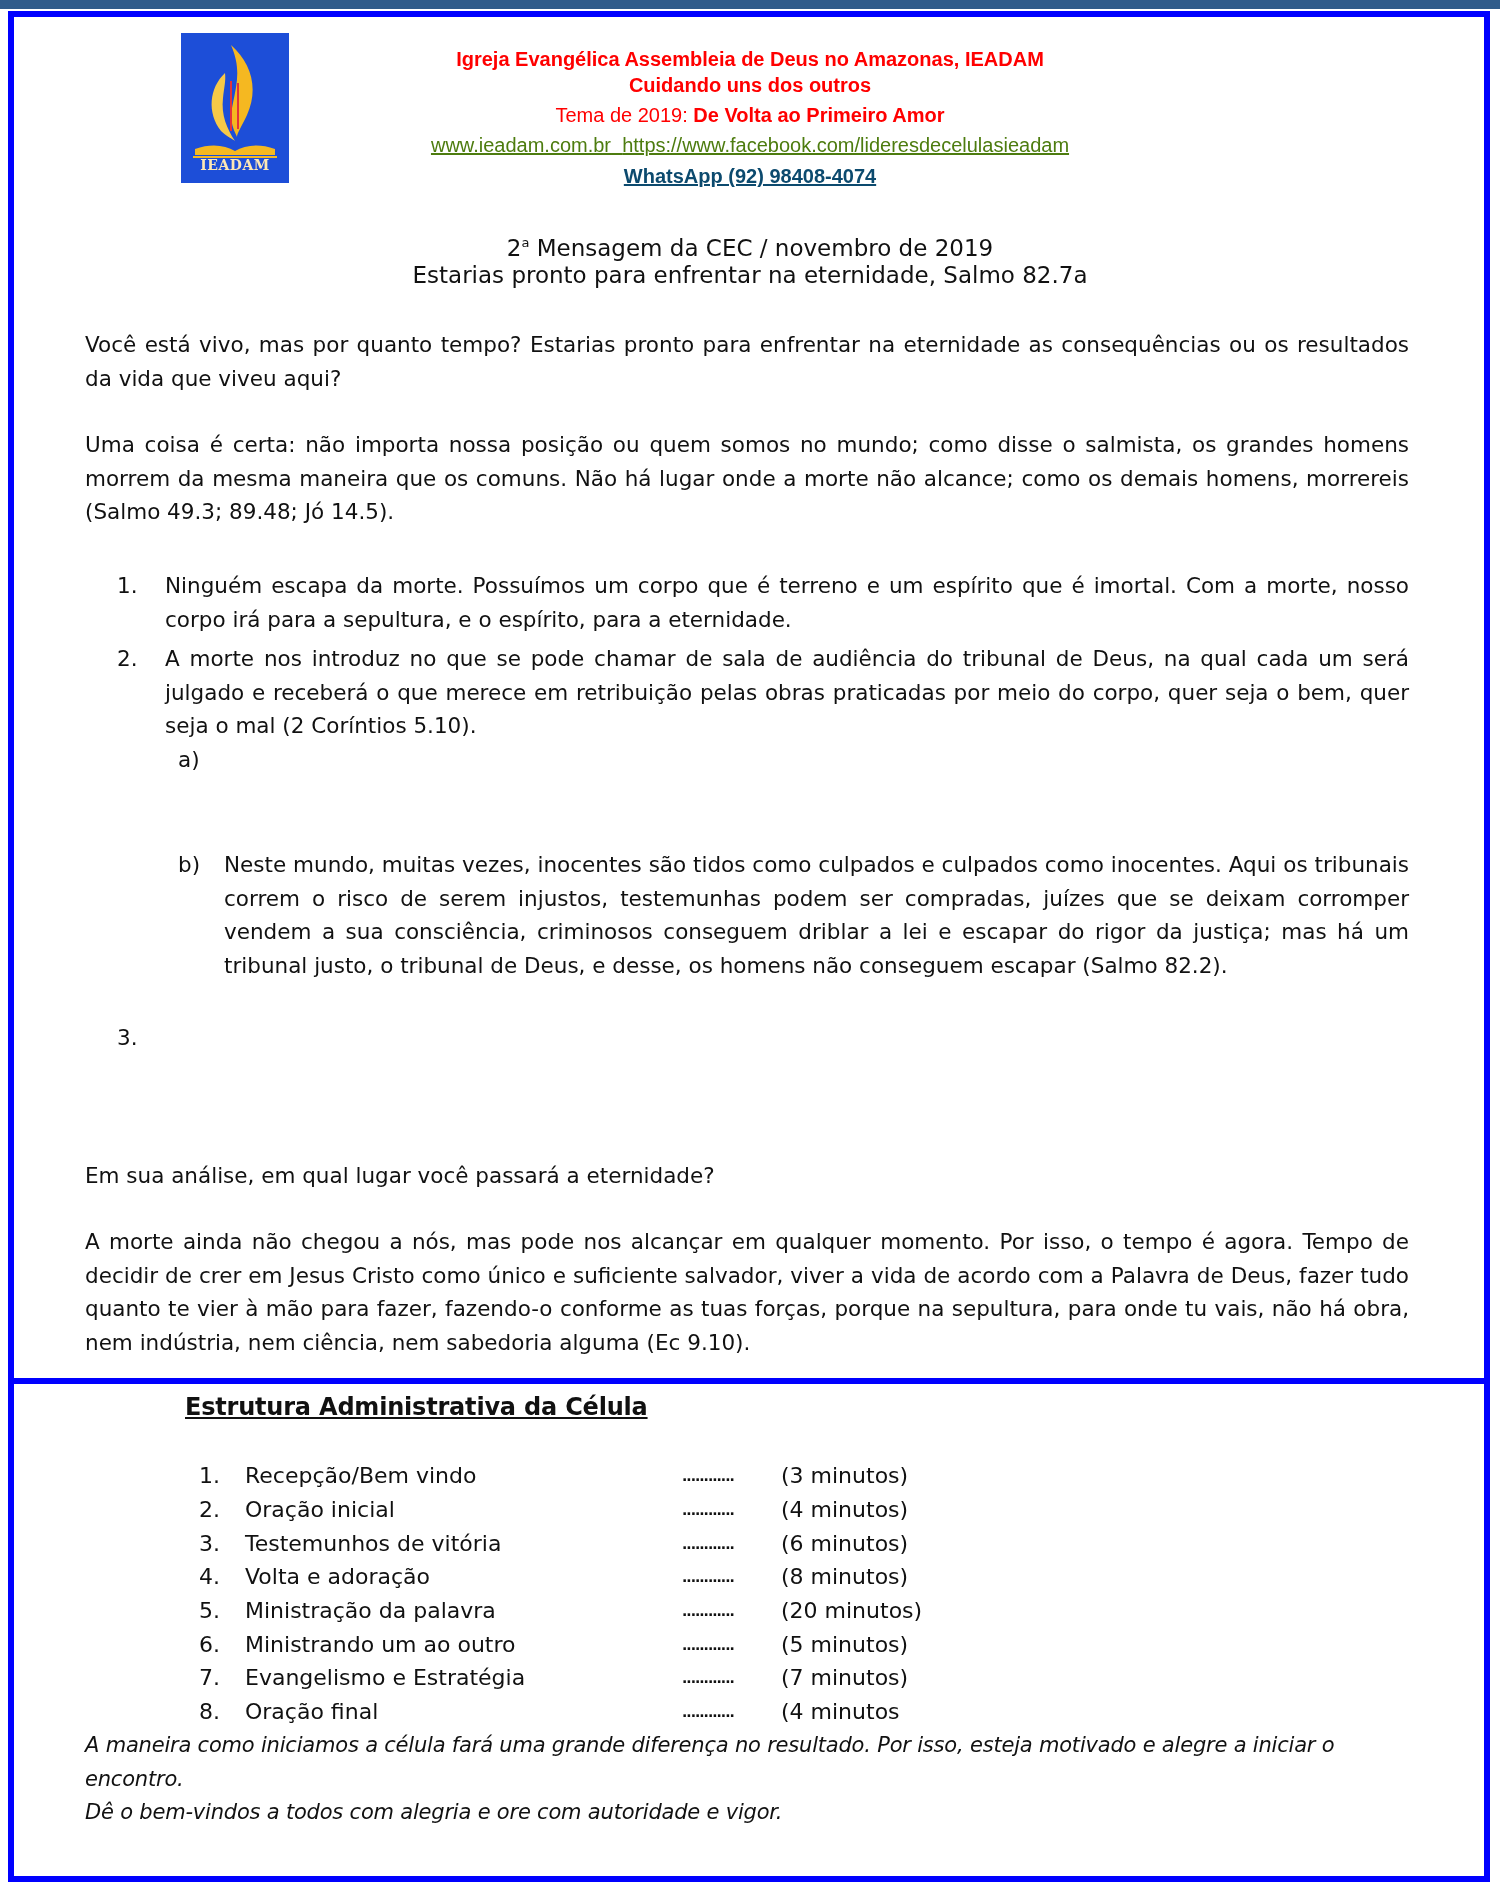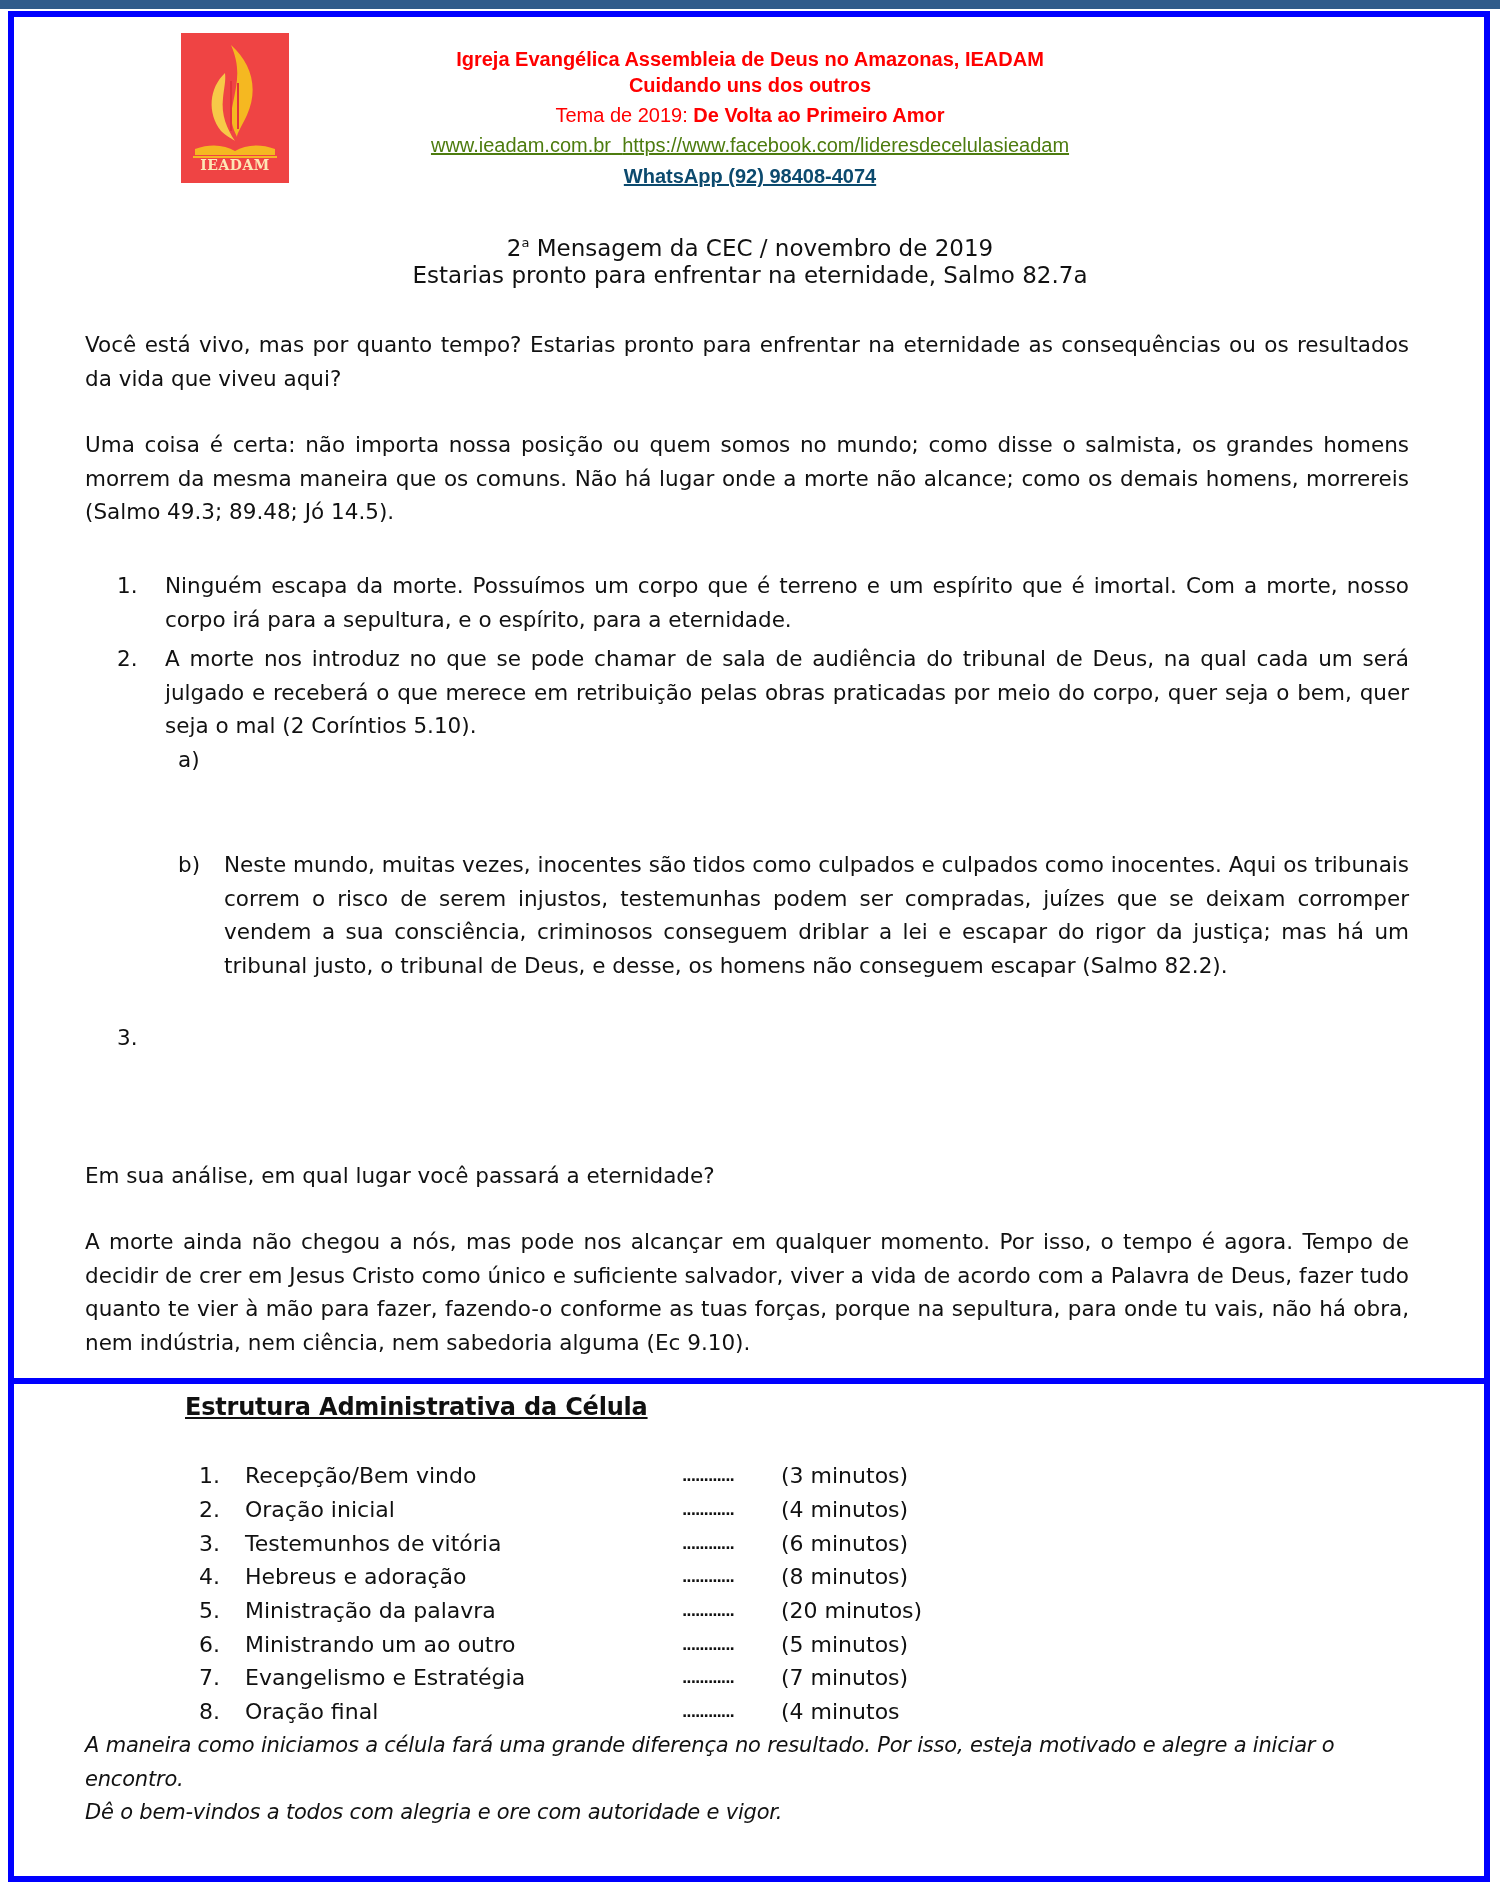--- a/index.html
+++ b/index.html
@@ -3,21 +3,21 @@
 <meta charset="utf-8">
 <style>
   html, body { margin: 0; padding: 0; background: #ffffff; }
   body { width: 1500px; height: 1890px; position: relative; overflow: hidden;
          font-family: "DejaVu Sans", sans-serif; color: #111; }
   .topbar { position: absolute; left: 0; top: 0; width: 1500px; height: 9px; background: #2f5b8a; }
   .box { position: absolute; box-sizing: border-box; border: 6px solid #0000ff; background: #fff; }
   #box-top { left: 8px; top: 11px; width: 1482px; height: 1373px; }
   #box-bottom { left: 8px; top: 1378px; width: 1482px; height: 504px; }
 
-  .logo { position: absolute; left: 181px; top: 33px; width: 108px; height: 150px; background: #ef4444; }
+  .logo { position: absolute; left: 181px; top: 33px; width: 108px; height: 150px; background: #1d4ed8; }
   .logo svg { position: absolute; left: 0; top: 0; }
   .logo .logo-text { position: absolute; left: 0; right: 0; bottom: 10px; text-align: center;
     color: #fde7b5; font-family: "DejaVu Serif", serif; font-weight: bold; font-size: 14px; letter-spacing: 0.5px; }
 
   .hdr { position: absolute; left: 300px; width: 900px; text-align: center;
          font-family: "Liberation Sans", sans-serif; font-size: 20px; line-height: 30px; }
   .red { color: #ff0000; }
   .bold { font-weight: bold; }
   .link { color: #4d7c0f; text-decoration: underline; }
   .green { color: #0c4a6e; font-weight: bold; text-decoration: underline; }
@@ -120,21 +120,21 @@
   <span class="dur">(4 minutos)</span>
 </div>
 <div class="agenda-row" style="top:1527px;">
   <span class="n">3.</span>
   <span class="lbl">Testemunhos de vitória</span>
   <span class="dots">............</span>
   <span class="dur">(6 minutos)</span>
 </div>
 <div class="agenda-row" style="top:1560px;">
   <span class="n">4.</span>
-  <span class="lbl">Hebreus e adoração</span>
+  <span class="lbl">Volta e adoração</span>
   <span class="dots">............</span>
   <span class="dur">(8 minutos)</span>
 </div>
 <div class="agenda-row" style="top:1594px;">
   <span class="n">5.</span>
   <span class="lbl">Ministração da palavra</span>
   <span class="dots">............</span>
   <span class="dur">(20 minutos)</span>
 </div>
 <div class="agenda-row" style="top:1628px;">

